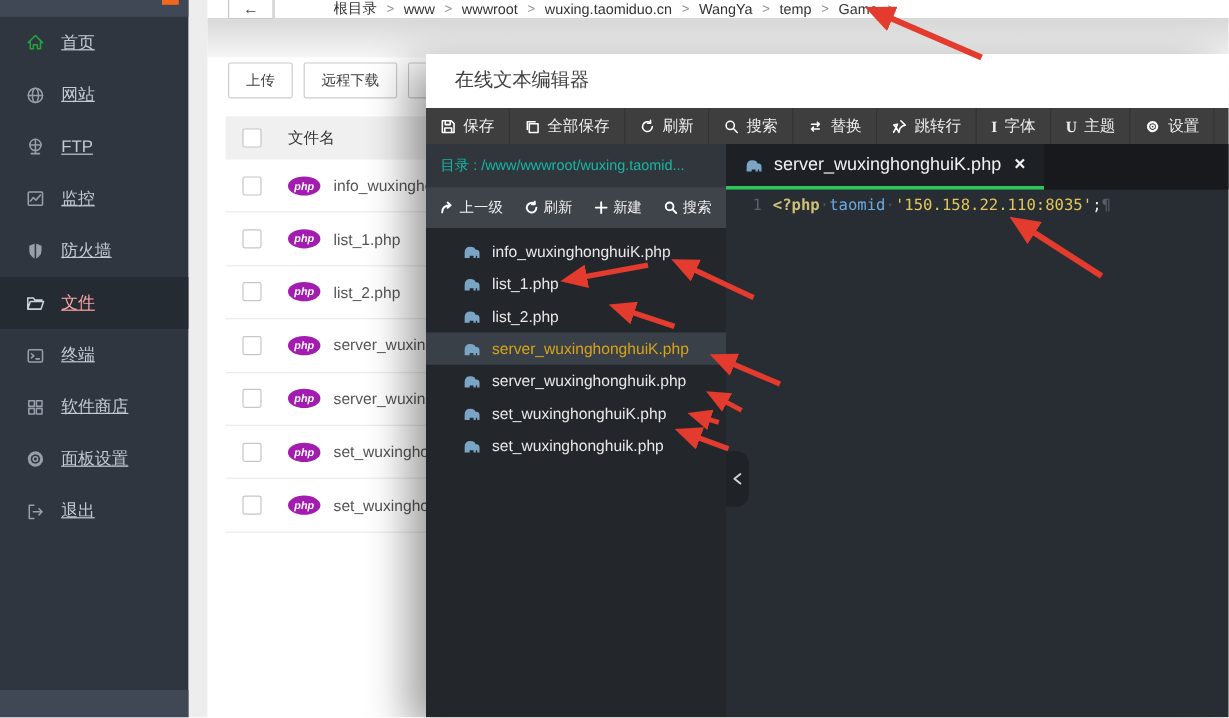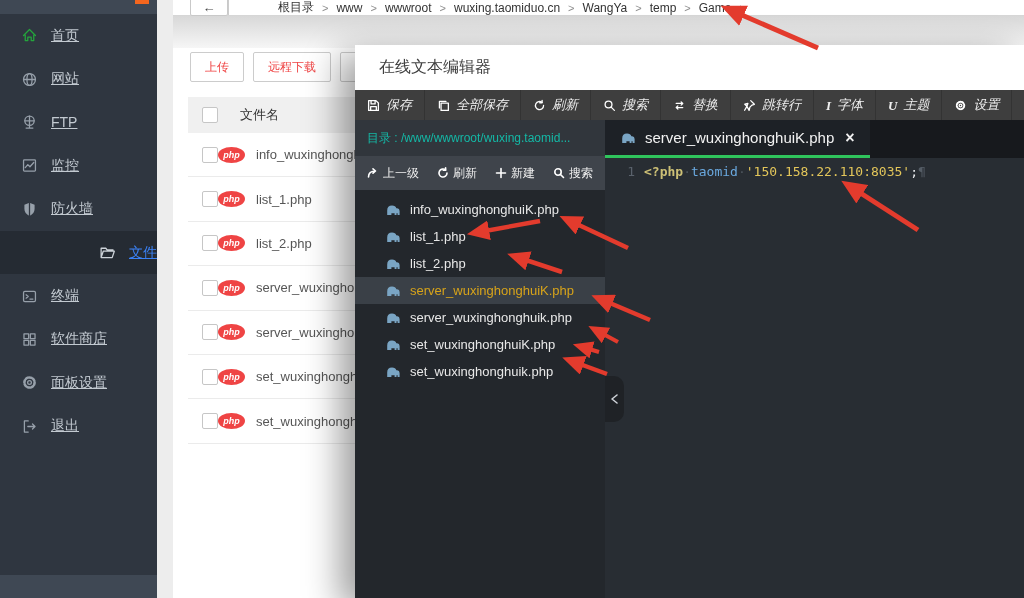--- a/index.html
+++ b/index.html
@@ -7,21 +7,21 @@
     font-family:"Liberation Sans",sans-serif;background:#fff;}
 
   
   .sidebar{position:absolute;left:0;top:0;width:157px;height:598px;background:#2f3640;z-index:2;}
   .sb-top{position:absolute;top:0;left:0;right:0;height:14px;background:#3f4854;}
   .sb-logo-frag{position:absolute;top:0;left:135px;width:14px;height:4px;background:#f4661e;}
   .sb-bottom{position:absolute;bottom:0;left:0;right:0;height:23px;background:#3f4854;}
   .sb-items{position:absolute;top:14px;left:0;right:0;}
   .sb-item{display:flex;align-items:center;height:43.4px;padding-left:21px;gap:13px;
     color:#c3cad1;font-size:14px;cursor:pointer;text-decoration:underline;}
-  .sb-item.active{background:#252b33;color:#3b82f6;justify-content:flex-end;}
+  .sb-item.active{background:#252b33;color:#fca5a5;}
   .sb-item svg{width:17px;height:17px;flex:none;stroke:#97a0aa;fill:none;stroke-width:1.5;stroke-linecap:round;stroke-linejoin:round;}
   .sb-item.active svg{stroke:#cdd3d9;}
   .sb-item svg.green{stroke:#24a53c;}
 
   
   .lightstrip{position:absolute;left:157px;top:0;width:16px;height:598px;background:#ededed;z-index:1;}
   .crumbbar{position:absolute;left:173px;right:0;top:0;height:15px;background:#fff;
     border-bottom:1px solid #d6d6d6;z-index:1;}
   .backbtn{position:absolute;left:190px;top:-16px;width:36px;height:30px;border:1px solid #c9c9c9;
     border-radius:2px;background:#fff;display:flex;align-items:flex-end;justify-content:center;
@@ -29,42 +29,42 @@
   .crumbsep-v{position:absolute;left:228px;top:0;width:1px;height:15px;background:#ccc;z-index:1;}
   .crumbs{position:absolute;left:238px;top:0;height:15px;display:flex;align-items:center;gap:8px;
     font-size:12px;color:#333;z-index:1;white-space:nowrap;margin-left:40px;}
   .crumbs .sep{color:#8d8d8d;font-size:11px;}
   .gradband{position:absolute;left:173px;right:0;top:16px;height:32px;
     background:linear-gradient(#d8d8d8,#f6f6f6);z-index:1;}
   .whitearea{position:absolute;left:173px;right:0;top:48px;bottom:0;background:#fff;z-index:1;}
 
   .fm-buttons{position:absolute;left:190px;top:52px;display:flex;gap:9px;z-index:1;}
   .fm-btn{height:28px;border:1px solid #ccc;border-radius:2px;background:#fff;font-size:12px;
-    color:#ef4444;display:flex;align-items:center;padding:0 14px;gap:6px;cursor:pointer;}
+    color:#404040;display:flex;align-items:center;padding:0 14px;gap:6px;cursor:pointer;}
   .caret{width:0;height:0;border-left:4px solid transparent;border-right:4px solid transparent;
     border-top:5px solid #777;}
 
   .fm-table{position:absolute;left:188px;top:97px;width:660px;z-index:1;}
   .fm-head{height:36px;background:#f0f0f0;display:flex;align-items:center;font-size:13px;color:#333;}
   .fm-row{height:43.4px;display:flex;align-items:center;border-bottom:1px solid #ebebeb;
     font-size:13px;color:#555;}
   .cb{width:14px;height:14px;border:1px solid #c6c6c6;border-radius:2px;background:#fff;
     margin-left:14px;flex:none;cursor:pointer;}
-  .php-badge{width:27px;height:16px;background:#ef4444;border-radius:50%;
+  .php-badge{margin-left:22px;width:27px;height:16px;background:#a21caf;border-radius:50%;
     color:#fff;font-size:9px;font-style:italic;font-weight:bold;display:flex;align-items:center;
     justify-content:center;flex:none;}
   .fm-name{margin-left:11px;white-space:nowrap;}
   .fm-headlabel{margin-left:22px;}
 
   
   .modal{position:absolute;left:355px;top:45px;right:0;bottom:0;background:#fff;z-index:4;
     box-shadow:-14px 10px 34px rgba(0,0,0,.4);display:flex;flex-direction:column;}
   .m-title{height:45px;flex:none;display:flex;align-items:center;padding-left:24px;
     font-size:16px;color:#404040;background:#fff;}
-  .m-toolbar{height:30px;flex:none;background:#3e3e3e;display:flex;overflow:hidden;font-style:italic;}
+  .m-toolbar{height:30px;flex:none;background:#3e3e3e;display:flex;overflow:hidden;}
   .m-tbtn{display:flex;align-items:center;gap:6px;padding:0 12px;color:#efefef;font-size:13px;
     border-right:1px solid #333;cursor:pointer;white-space:nowrap;}
   .m-tbtn svg{width:13px;height:13px;stroke:#fff;fill:none;stroke-width:1.6;stroke-linecap:round;stroke-linejoin:round;flex:none;}
   .letter-ic{font-family:"Liberation Serif",serif;font-weight:bold;font-size:13px;line-height:13px;}
 
   .m-body{flex:1;display:flex;min-height:0;}
   .tree{width:250px;flex:none;background:#23272c;position:relative;display:flex;flex-direction:column;}
   .tree-dir{height:36px;flex:none;background:#31363c;color:#14b8a6;font-size:12px;display:flex;
     align-items:center;padding:0 12px;white-space:nowrap;overflow:hidden;}
   .tree-tools{height:34px;flex:none;background:#3f444b;display:flex;align-items:center;

